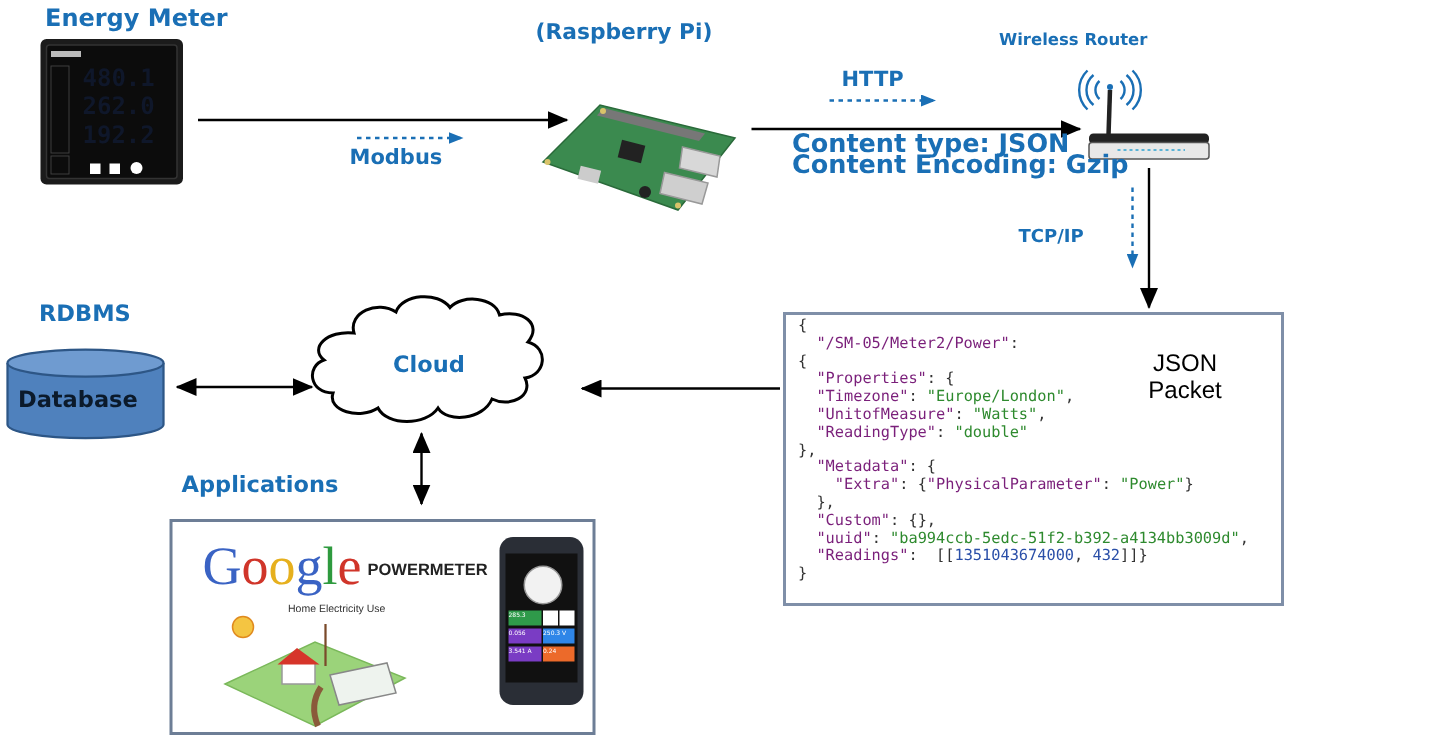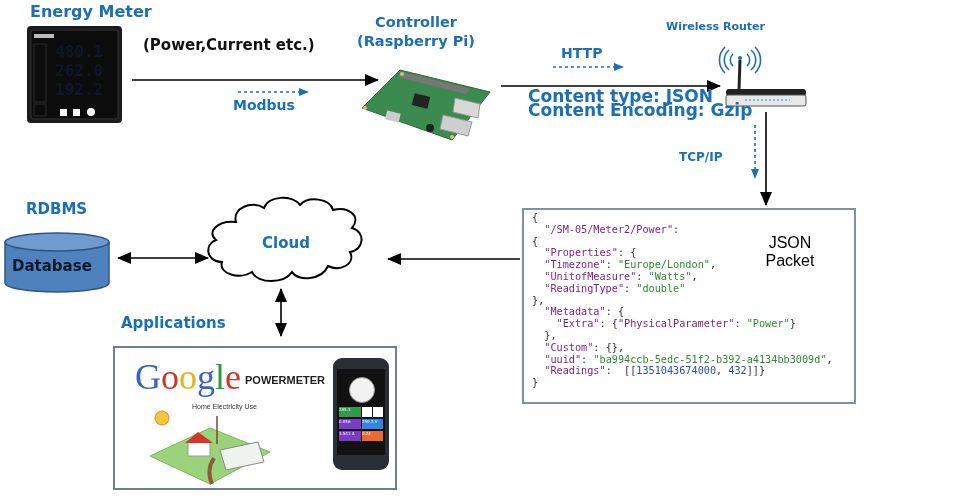--- a/index.html
+++ b/index.html
@@ -107,26 +107,24 @@
 </svg>
 
 <div class="abs blue-title" style="left:30px; top:2px; font-size:16px;">Energy Meter</div>
 <div class="abs" style="left:55px; top:42px; font-family:'DejaVu Sans Mono', monospace; font-size:16px; line-height:19px; color:#0f172a; font-weight:bold;">
   <div>480.1</div>
   <div>262.0</div>
   <div>192.2</div>
 </div>
 
 <div class="abs black-bold" style="left:143px; top:36px; font-size:15px; line-height:19px;">
-  <div>(Power,Current etc.)</div>
 </div>
 <div class="abs blue-title" style="left:233px; top:97px; font-size:14px;">Modbus</div>
 
 <div class="abs blue-title" style="left:352px; top:13px; width:128px; text-align:center; font-size:14.5px; line-height:19px;">
-  <div>Controller</div>
   <div>(Raspberry Pi)</div>
 </div>
 
 <div class="abs blue-title" style="left:561px; top:45px; font-size:14px;">HTTP</div>
 <div class="abs blue-title" style="left:528px; top:89px; font-size:17px; line-height:14px;">
   <div>Content type: JSON</div>
   <div>Content Encoding: Gzip</div>
 </div>
 
 <div class="abs blue-title" style="left:666px; top:20px; font-size:11px;">Wireless Router</div>

